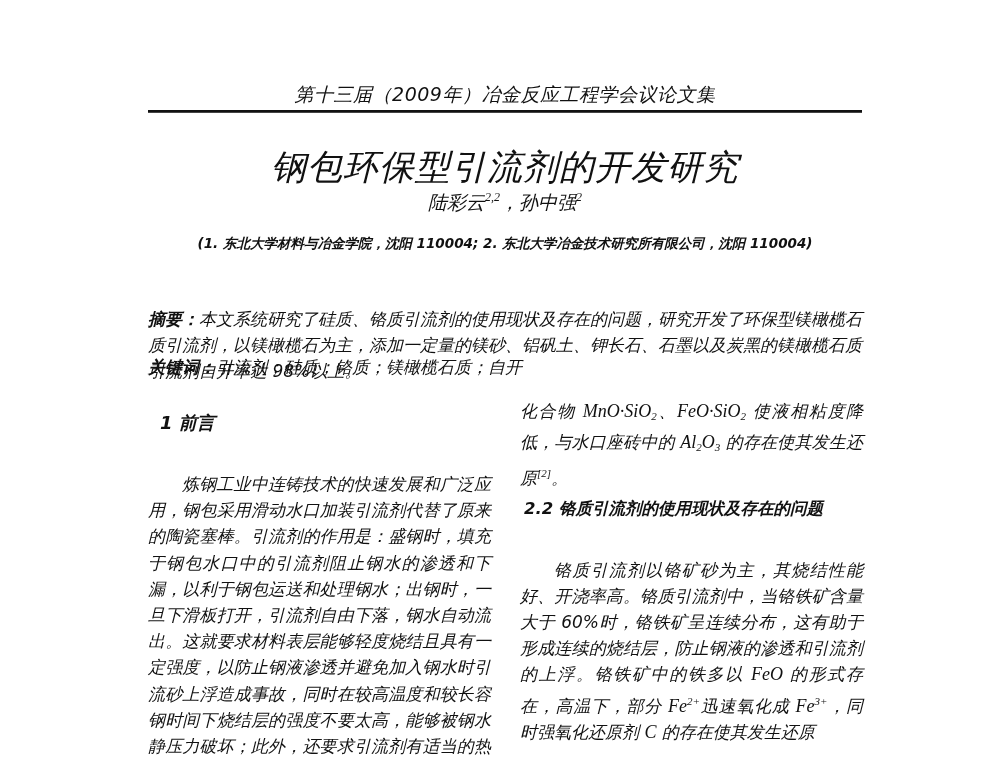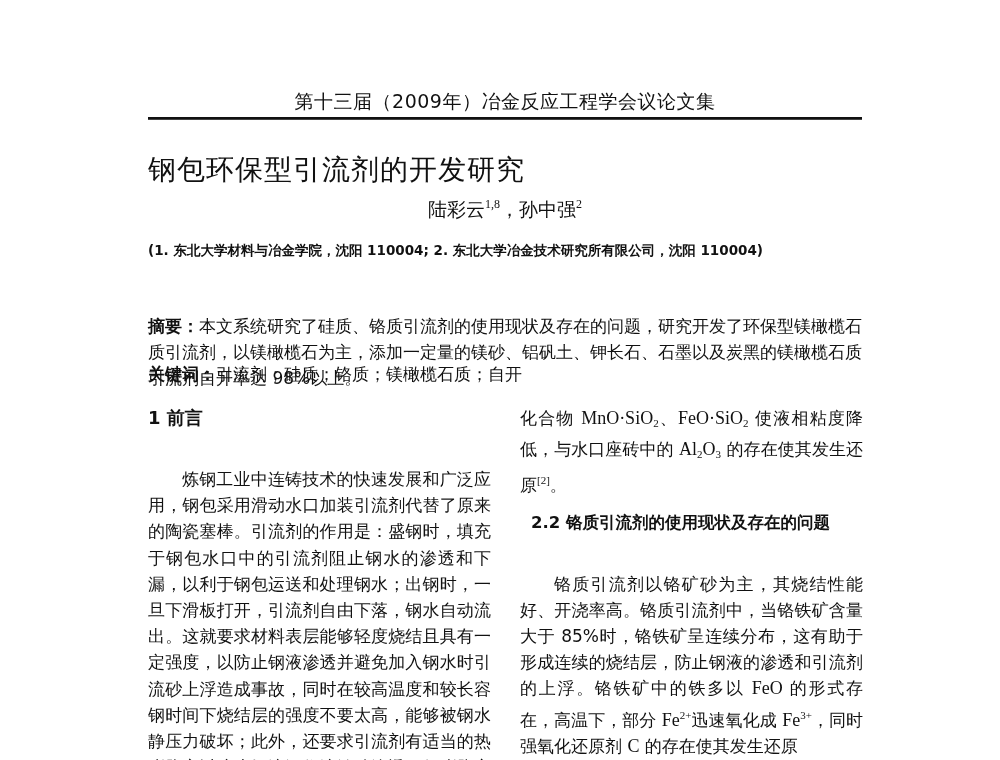--- a/index.html
+++ b/index.html
@@ -1,43 +1,43 @@
 <!DOCTYPE html>
 <html><head>
 <meta charset="utf-8">
 <style>
   html, body { margin: 0; padding: 0; background: #ffffff; }
   body {
     width: 1000px; height: 760px; overflow: hidden; position: relative;
     font-family: "DejaVu Serif", "Liberation Serif", serif; color: #111;
   }
-  .page { position: absolute; left: 0; top: 11px; width: 1000px; height: 552px; }
+  .page { position: absolute; left: 0; top: 4px; width: 1000px; height: 552px; font-style: italic; }
   .running-header {
     position: absolute; left: 148px; width: 714px; top: 78px;
     text-align: center; font-size: 19px; letter-spacing: 0.5px;
     font-family: "DejaVu Sans", sans-serif; font-weight: 400;
   }
   .header-rule {
     position: absolute; left: 148px; width: 714px; top: 106px;
     height: 2px; background: #111; border-bottom: 1px solid #444;
   }
   .title {
     position: absolute; left: 148px; width: 714px; top: 140px;
-    text-align: left; font-size: 28px; font-weight: 400;
+    text-align: center; font-size: 35px; font-weight: 400;
     font-family: "DejaVu Sans", sans-serif; letter-spacing: 1px;
   }
   .authors {
     position: absolute; left: 148px; width: 714px; top: 186px;
     text-align: center; font-size: 19px;
     font-family: "DejaVu Sans", sans-serif;
   }
   .authors sup { font-size: 12px; vertical-align: 8px; font-family: "Liberation Serif", serif; }
   .affiliation {
     position: absolute; left: 148px; width: 714px; top: 231px;
-    font-size: 13.5px; font-weight: 700;
+    text-align: center; font-size: 13.5px; font-weight: 700;
     font-family: "DejaVu Sans", sans-serif;
   }
   .abstract {
     position: absolute; left: 148px; width: 714px; top: 266px;
     font-size: 17px; line-height: 26px;
     font-family: "DejaVu Sans", sans-serif;
     text-align: justify;
     margin-top: 36px;
   }
   .abstract .label, .keywords .label { font-weight: 700; }
@@ -48,39 +48,39 @@
   }
   .col {
     position: absolute; top: 394px; width: 343px;
     font-family: "DejaVu Sans", sans-serif; font-size: 17px;
     line-height: 26.2px;
   }
   .col-left { left: 148px; }
   .col-right { left: 520px; }
   .col p { margin: 0; text-align: justify; }
   .col p.indent { text-indent: 2em; margin-top: 35px; }
-  .section-heading { font-weight: 700; font-size: 18px; margin: 0; line-height: 26px; }
-  .subsection-heading { font-weight: 700; font-size: 16.5px; margin: 11px; line-height: 26px; }
+  .section-heading { font-weight: 700; font-size: 18px; margin: 12px; line-height: 26px; }
+  .subsection-heading { font-weight: 700; font-size: 16.5px; margin: 4px; line-height: 26px; }
   .chem { font-family: "Liberation Serif", serif; font-size: 18px; }
   .chem sub { font-size: 11px; vertical-align: -3px; }
   .chem sup { font-size: 11px; vertical-align: 7px; }
   .ref { font-size: 11px; vertical-align: 7px; font-family: "Liberation Serif", serif; }
 </style>
 </head>
 <body>
 
 <div class="page">
 
   <div class="running-header">第十三届（2009年）冶金反应工程学会议论文集</div>
   <div class="header-rule"></div>
 
   <div class="title">钢包环保型引流剂的开发研究</div>
 
   <div class="authors">
-    <span>陆彩云</span><sup>1,8</sup><span>，</span><span>孙中强</span><sup>2</sup>
+    <span>陆彩云</span><sup>2,2</sup><span>，</span><span>孙中强</span><sup>2</sup>
   </div>
 
   <div class="affiliation">(1.  东北大学材料与冶金学院，沈阳  110004; 2.  东北大学冶金技术研究所有限公司，沈阳  110004)</div>
 
   <div class="abstract">
     <span class="label">摘要：</span><span>本文系统研究了硅质、铬质引流剂的使用现状及存在的问题，研究开发了环保型镁橄榄石质引流剂，以镁橄榄石为主，添加一定量的镁砂、铝矾土、钾长石、石墨以及炭黑的镁橄榄石质引流剂自开率达 98%以上。</span>
   </div>
 
   <div class="keywords">
     <span class="label">关键词：</span><span>引流剂；硅质；铬质；镁橄榄石质；自开</span>
@@ -90,16 +90,16 @@
     <div class="section-heading">1  前言</div>
     <p class="indent">炼钢工业中连铸技术的快速发展和广泛应用，钢包采用滑动水口加装引流剂代替了原来的陶瓷塞棒。引流剂的作用是：盛钢时，填充于钢包水口中的引流剂阻止钢水的渗透和下漏，以利于钢包运送和处理钢水；出钢时，一旦下滑板打开，引流剂自由下落，钢水自动流出。这就要求材料表层能够轻度烧结且具有一定强度，以防止钢液渗透并避免加入钢水时引流砂上浮造成事故，同时在较高温度和较长容钢时间下烧结层的强度不要太高，能够被钢水静压力破坏；此外，还要求引流剂有适当的热膨胀率以防止钢液沿收缩缝隙渗透，但膨胀率过大会导致引</p>
   </div>
 
   <div class="col col-right">
     <p><span>化合物 </span><span class="chem"><span>MnO·SiO</span><sub>2</sub></span><span>、</span><span class="chem"><span>FeO·SiO</span><sub>2</sub></span><span> 使液相粘度降低，与水口座砖中的 </span><span class="chem"><span>Al</span><sub>2</sub><span>O</span><sub>3</sub></span><span> 的存在使其发生还原</span><span class="ref">[2]</span><span>。</span></p>
 
 
     <div class="subsection-heading">2.2  铬质引流剂的使用现状及存在的问题</div>
 
-    <p class="indent"><span>铬质引流剂以铬矿砂为主，其烧结性能好、开浇率高。铬质引流剂中，当铬铁矿含量大于 85%时，铬铁矿呈连续分布，这有助于形成连续的烧结层，防止钢液的渗透和引流剂的上浮。铬铁矿中的铁多以 </span><span class="chem">FeO</span><span> 的形式存在，高温下，部分 </span><span class="chem"><span>Fe</span><sup>2+</sup></span><span>迅速氧化成 </span><span class="chem"><span>Fe</span><sup>3+</sup></span><span>，同时强氧化还原剂 </span><span class="chem">C</span><span> 的存在使其发生还原</span></p>
+    <p class="indent"><span>铬质引流剂以铬矿砂为主，其烧结性能好、开浇率高。铬质引流剂中，当铬铁矿含量大于 60%时，铬铁矿呈连续分布，这有助于形成连续的烧结层，防止钢液的渗透和引流剂的上浮。铬铁矿中的铁多以 </span><span class="chem">FeO</span><span> 的形式存在，高温下，部分 </span><span class="chem"><span>Fe</span><sup>2+</sup></span><span>迅速氧化成 </span><span class="chem"><span>Fe</span><sup>3+</sup></span><span>，同时强氧化还原剂 </span><span class="chem">C</span><span> 的存在使其发生还原</span></p>
   </div>
 
 </div>
 
 </body></html>

